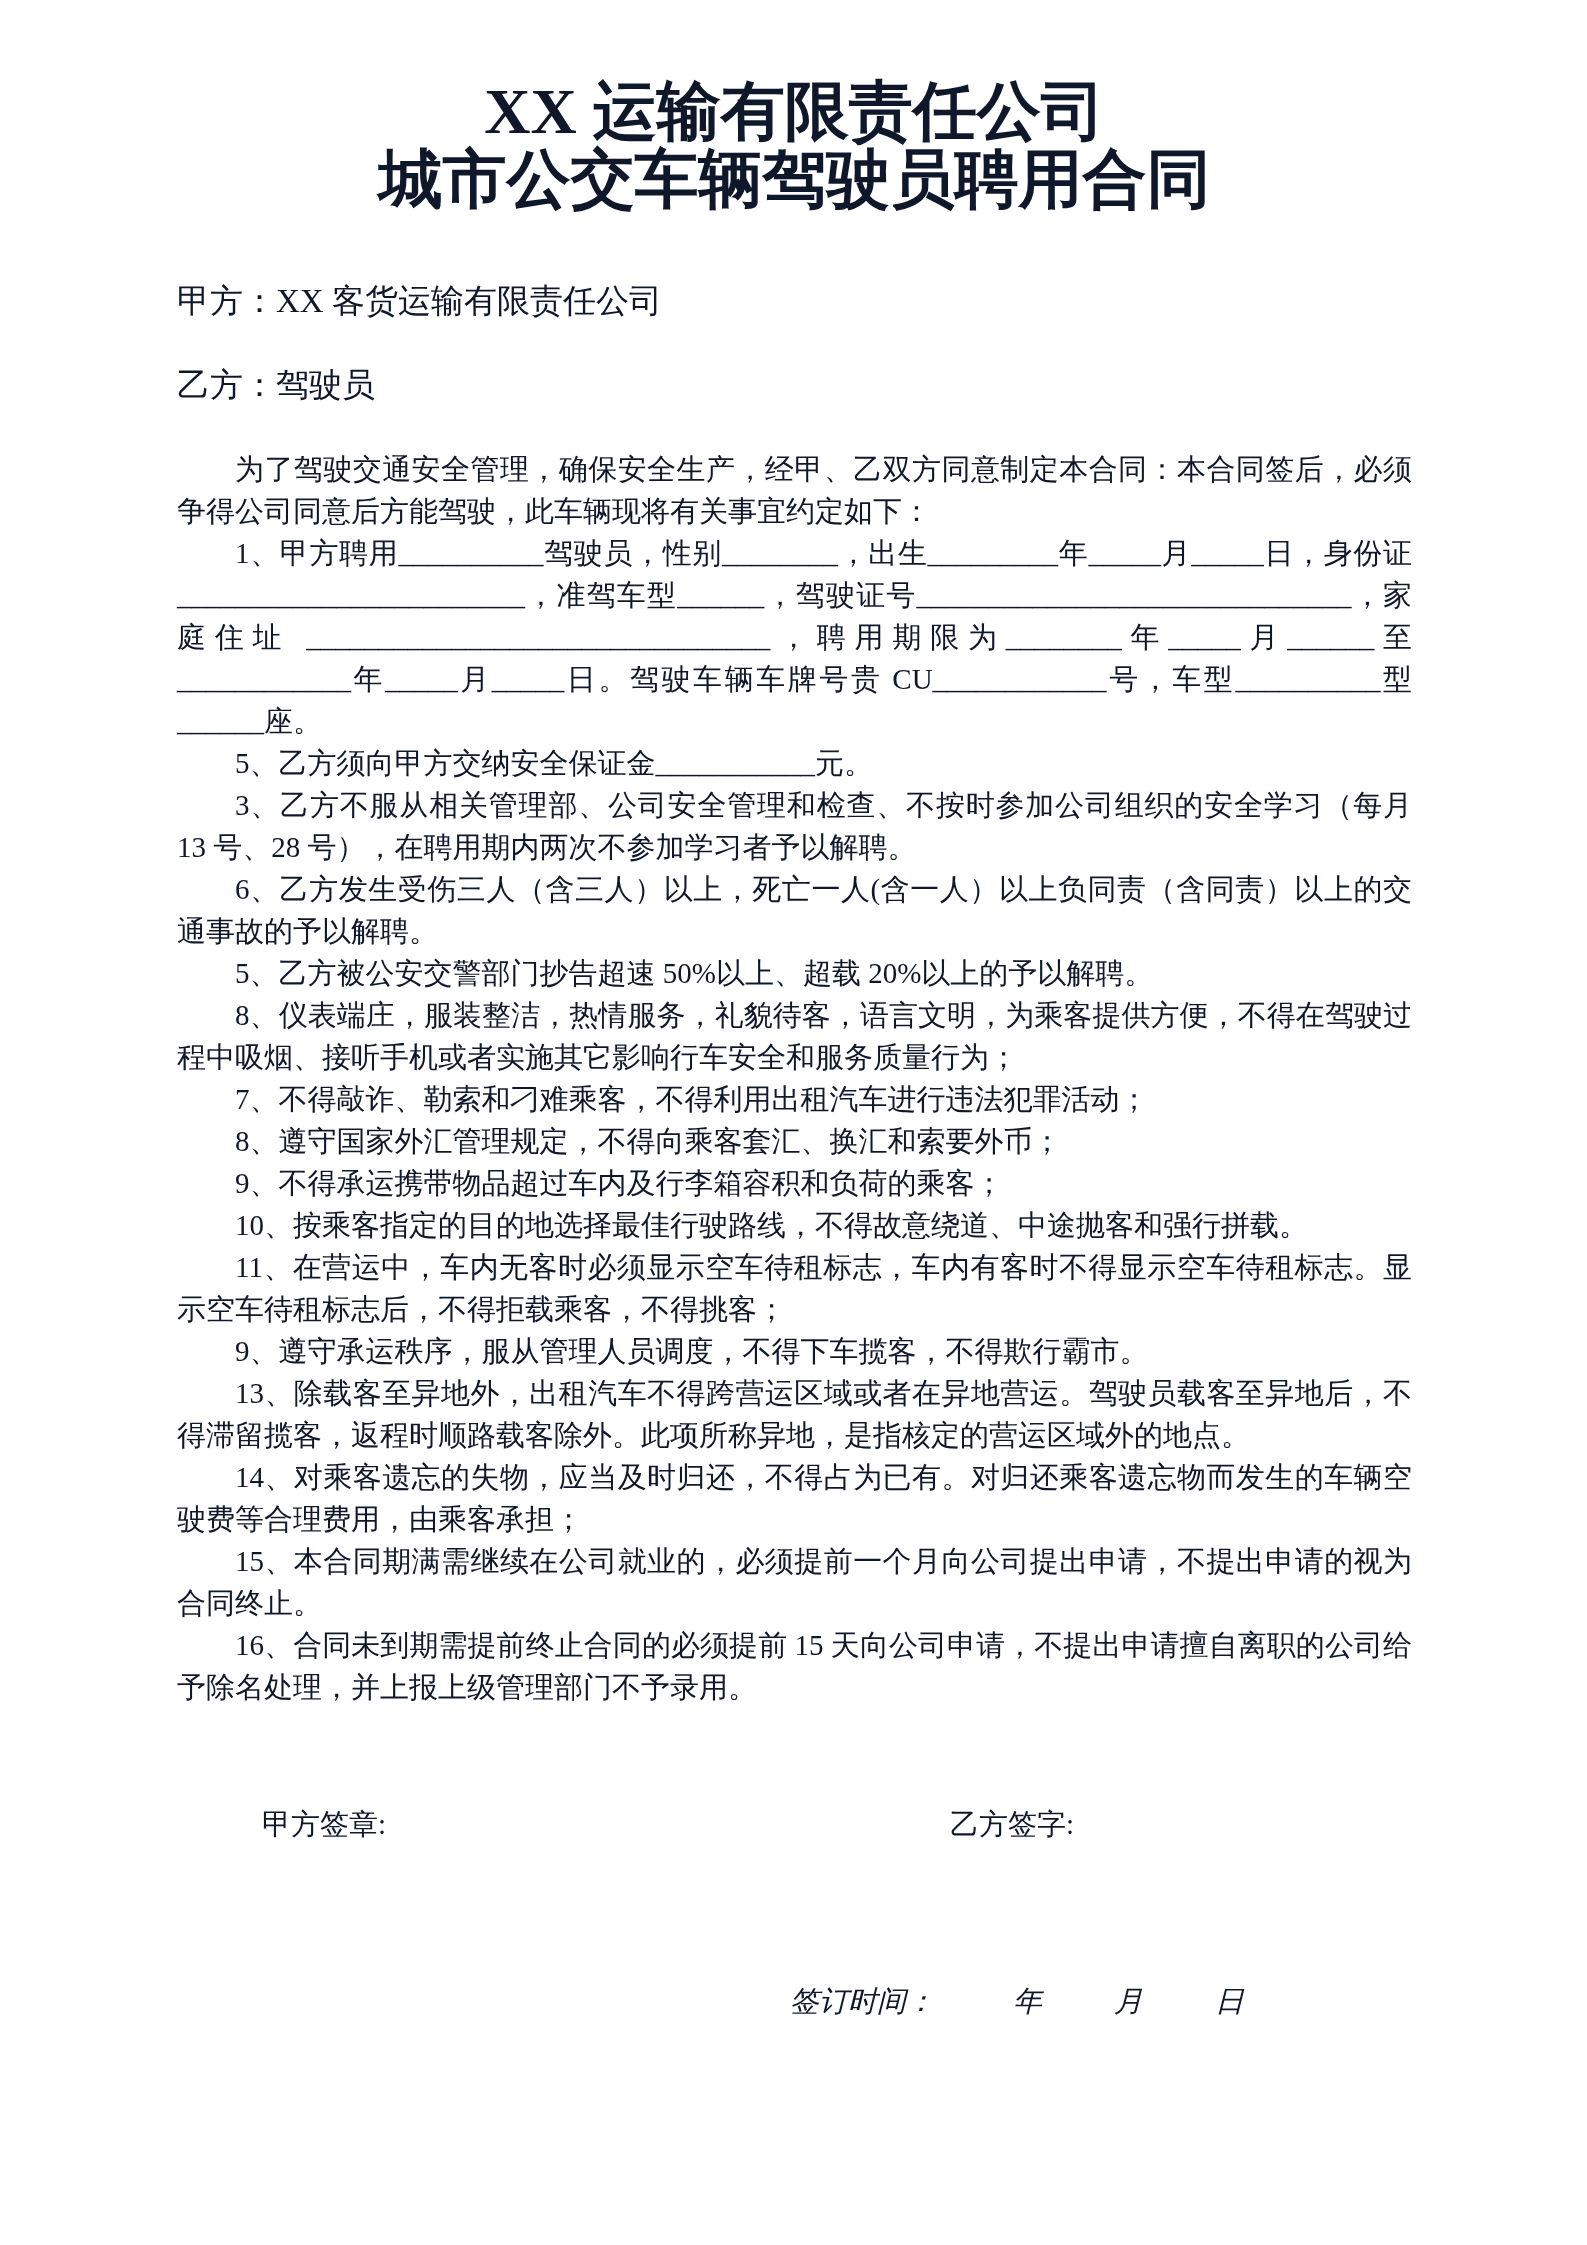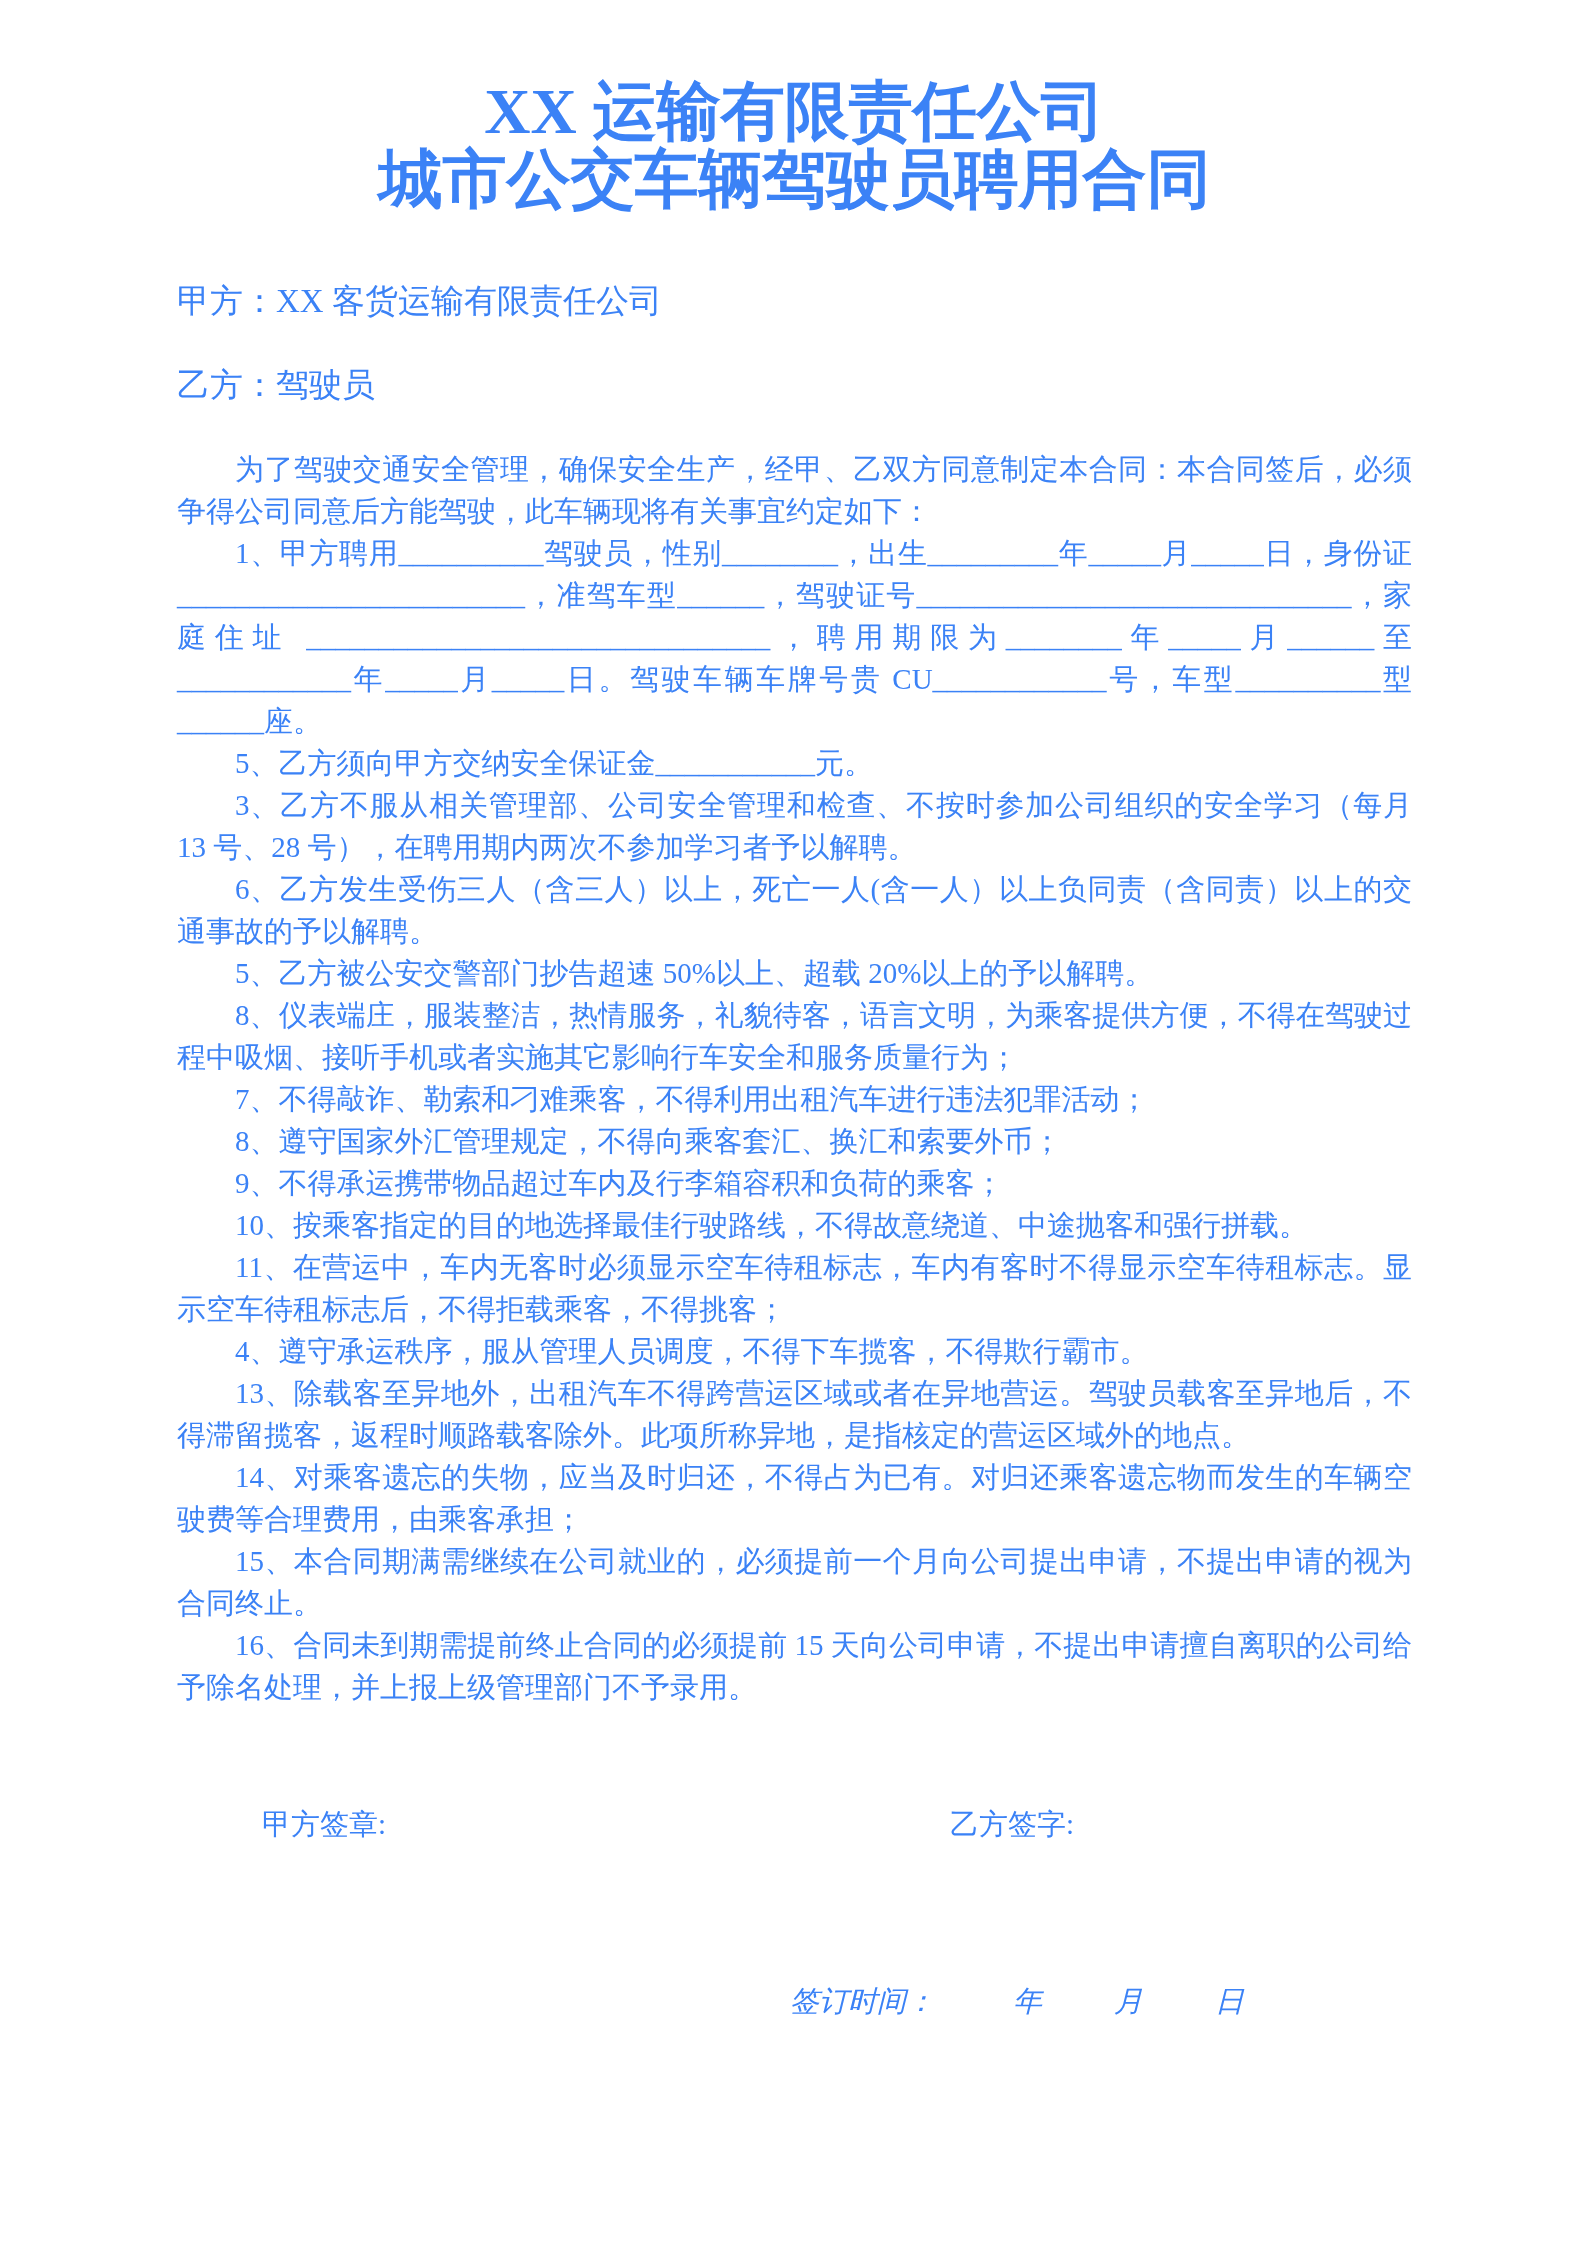--- a/index.html
+++ b/index.html
@@ -6,21 +6,21 @@
     margin: 0;
     padding: 0;
     background: #ffffff;
   }
   .page {
     width: 1587px;
     height: 2245px;
     box-sizing: border-box;
     padding: 78px 175px 0 177px;
     background: #ffffff;
-    color: #3b82f6;
+    color: #0f172a;
     font-family: "Liberation Serif", "DejaVu Serif", serif;
     position: relative;
     overflow: hidden;
   }
   .title {
     font-size: 64px;
     font-weight: bold;
     text-align: center;
     line-height: 68px;
     margin: 0;
@@ -81,21 +81,21 @@
   <p class="para">5、乙方须向甲方交纳安全保证金___________元。</p>
   <p class="para">3、乙方不服从相关管理部、公司安全管理和检查、不按时参加公司组织的安全学习（每月 13 号、28 号），在聘用期内两次不参加学习者予以解聘。</p>
   <p class="para">6、乙方发生受伤三人（含三人）以上，死亡一人(含一人）以上负同责（含同责）以上的交通事故的予以解聘。</p>
   <p class="para">5、乙方被公安交警部门抄告超速 50%以上、超载 20%以上的予以解聘。</p>
   <p class="para">8、仪表端庄，服装整洁，热情服务，礼貌待客，语言文明，为乘客提供方便，不得在驾驶过程中吸烟、接听手机或者实施其它影响行车安全和服务质量行为；</p>
   <p class="para">7、不得敲诈、勒索和刁难乘客，不得利用出租汽车进行违法犯罪活动；</p>
   <p class="para">8、遵守国家外汇管理规定，不得向乘客套汇、换汇和索要外币；</p>
   <p class="para">9、不得承运携带物品超过车内及行李箱容积和负荷的乘客；</p>
   <p class="para">10、按乘客指定的目的地选择最佳行驶路线，不得故意绕道、中途抛客和强行拼载。</p>
   <p class="para">11、在营运中，车内无客时必须显示空车待租标志，车内有客时不得显示空车待租标志。显示空车待租标志后，不得拒载乘客，不得挑客；</p>
-  <p class="para">4、遵守承运秩序，服从管理人员调度，不得下车揽客，不得欺行霸市。</p>
+  <p class="para">9、遵守承运秩序，服从管理人员调度，不得下车揽客，不得欺行霸市。</p>
   <p class="para">13、除载客至异地外，出租汽车不得跨营运区域或者在异地营运。驾驶员载客至异地后，不得滞留揽客，返程时顺路载客除外。此项所称异地，是指核定的营运区域外的地点。</p>
   <p class="para">14、对乘客遗忘的失物，应当及时归还，不得占为已有。对归还乘客遗忘物而发生的车辆空驶费等合理费用，由乘客承担；</p>
   <p class="para">15、本合同期满需继续在公司就业的，必须提前一个月向公司提出申请，不提出申请的视为合同终止。</p>
   <p class="para">16、合同未到期需提前终止合同的必须提前 15 天向公司申请，不提出申请擅自离职的公司给予除名处理，并上报上级管理部门不予录用。</p>
 
   <div class="sig-row">
     <span class="sig-a">甲方签章:</span>
     <span class="sig-b">乙方签字:</span>
   </div>
 

